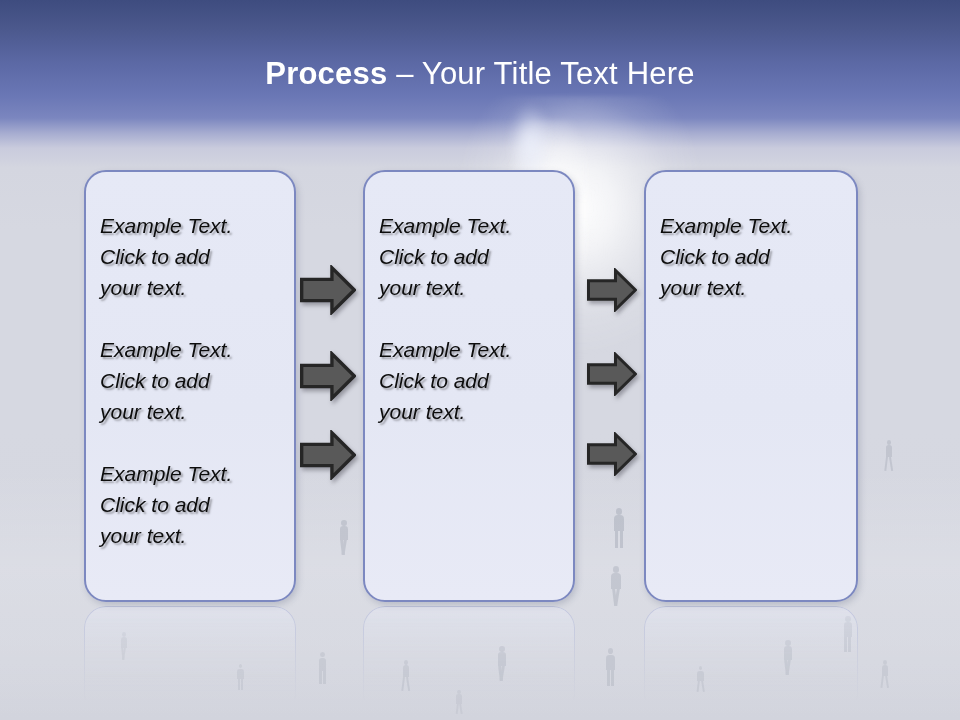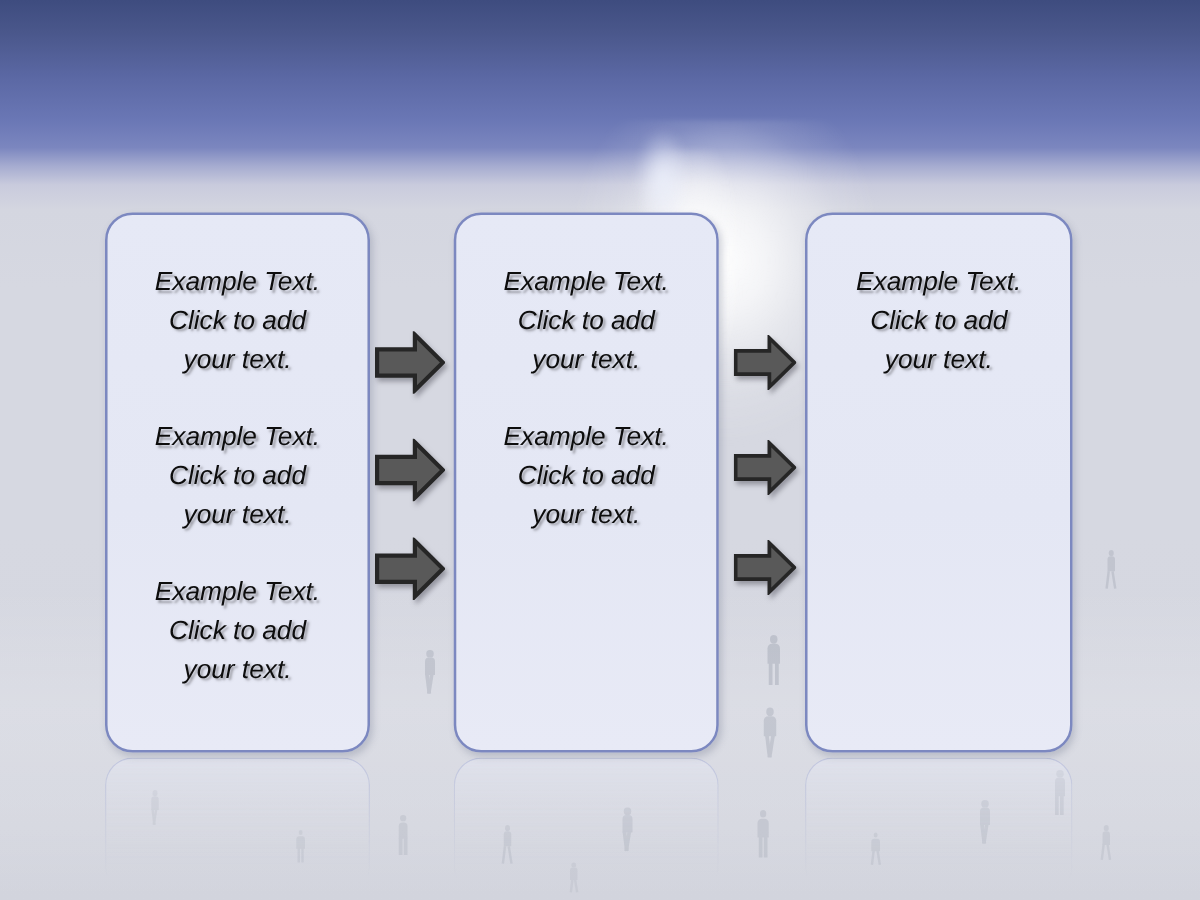--- a/index.html
+++ b/index.html
@@ -116,21 +116,21 @@
     box-sizing: border-box;
     border: 2px solid #7c88c0;
     border-radius: 22px;
     background: linear-gradient(to bottom, #e6e9f6 0%, #e4e7f4 55%, #e8eaf6 100%);
     box-shadow: 2px 3px 6px rgba(110,115,140,0.30);
   }
   .pbox-body {
     position: absolute;
     left: 0; right: 0; top: 0;
     padding: 0 14px;
-    text-align: center;
+    text-align: left;
   }
   .ptext {
     font-style: italic;
     font-weight: normal;
     font-size: 21px;
     line-height: 31px;
     color: #0d0d0d;
     text-shadow: 2px 2px 2px rgba(90,90,95,0.55);
     white-space: pre-line;
     margin: 0;
@@ -262,20 +262,21 @@
         <b style="left: 4.32px; top: 13.2px; width: 1.92px; height: 11.04px; background: rgb(143, 150, 164); transform: rotate(-9deg); transform-origin: center top;"></b>
       </div>
       <div class="person" style="left: 706px; top: 554px; width: 9px; height: 26px; opacity: 0.18; background: transparent;">
         <b style="left: 2.52px; top: 0px; width: 3.96px; height: 4.42px; border-radius: 50%; background: rgb(143, 150, 164);"></b>
         <b style="left: 1.44px; top: 4.68px; width: 6.12px; height: 10.4px; border-radius: 2.34px 2.34px 0px 0px; background: rgb(143, 150, 164);"></b>
         <b style="left: 1.8px; top: 14.3px; width: 2.16px; height: 11.96px; background: rgb(143, 150, 164); transform: rotate(-7deg); transform-origin: center top;"></b>
         <b style="left: 4.86px; top: 14.3px; width: 2.16px; height: 11.96px; background: rgb(143, 150, 164); transform: rotate(9deg); transform-origin: center top;"></b>
       </div>
     </div>
 
+  <div class="title"><span class="strong">Process</span><span class="light"> – Your Title Text Here</span></div>
 
   <div id="reflection-layer">
       <div class="reflect" style="left: 84px; top: 606px; width: 212px; height: 110px;"></div>
       <div class="reflect" style="left: 363px; top: 606px; width: 212px; height: 110px;"></div>
       <div class="reflect" style="left: 644px; top: 606px; width: 214px; height: 110px;"></div>
     </div>
 
   <div id="box-layer">
       <div class="pbox" style="left: 84px; top: 170px; width: 212px; height: 432px;">
         <div class="pbox-body" style="top: 38px;">

